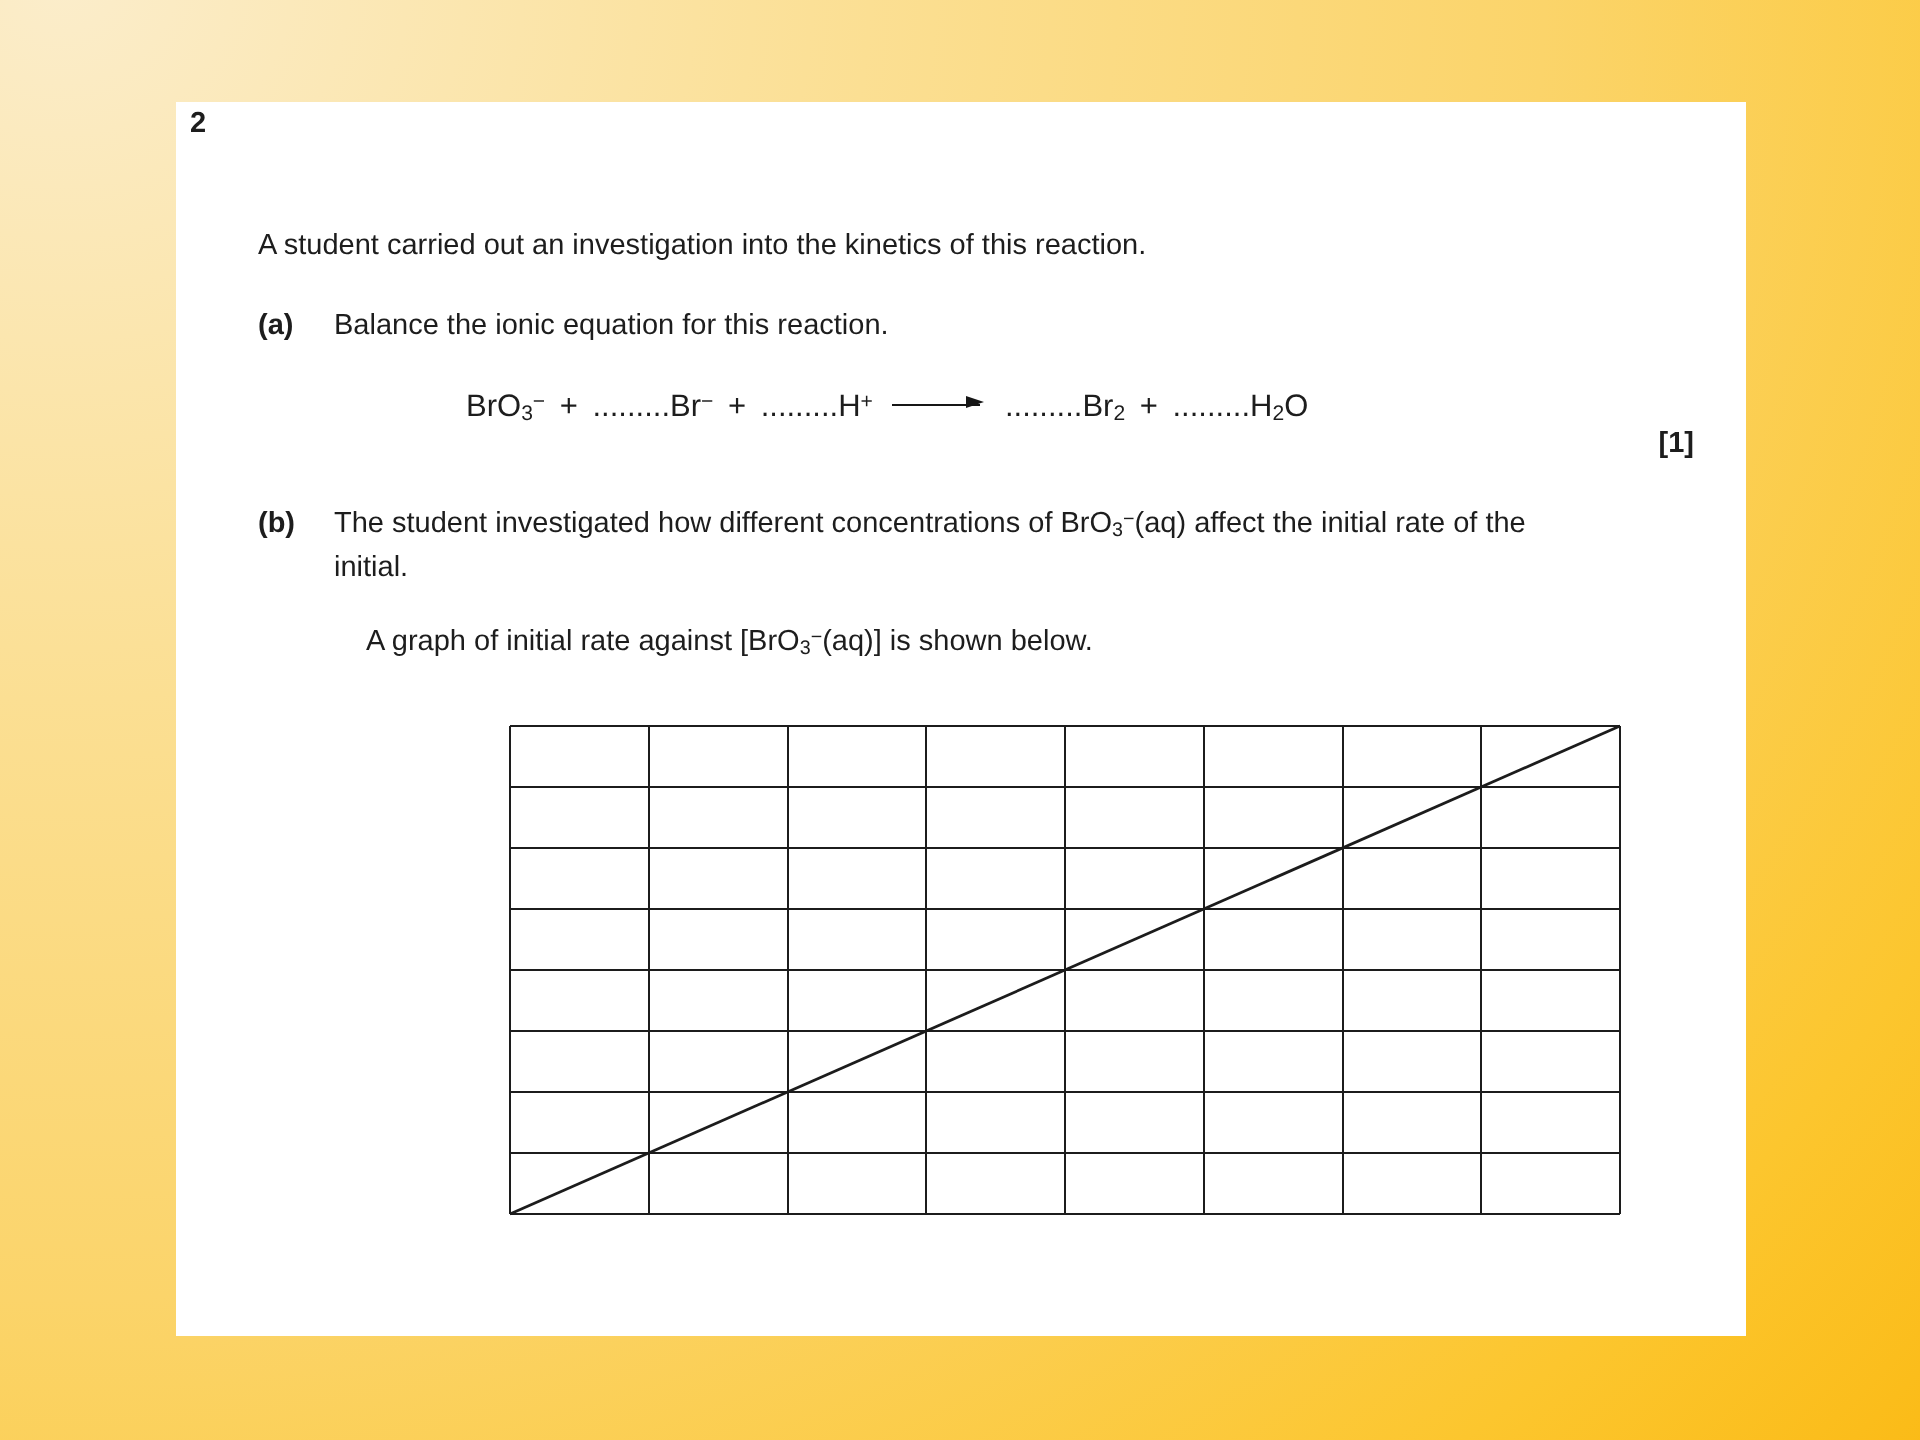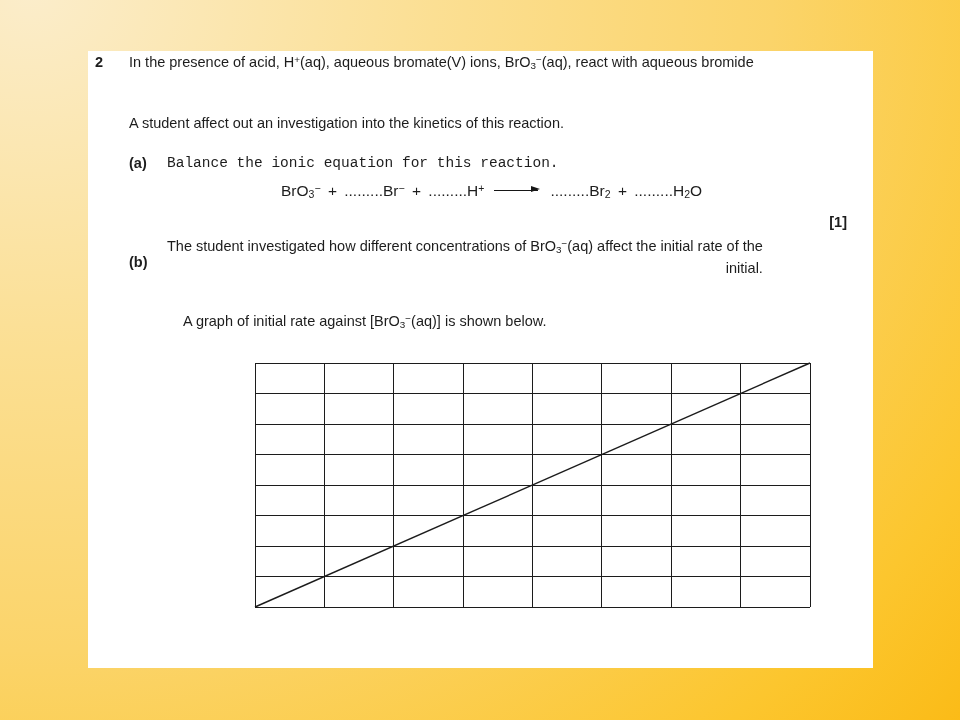--- a/index.html
+++ b/index.html
@@ -34,36 +34,35 @@
 </style>
 </head>
 <body>
 
 <div class="screen">
   <div class="page">
 
     <div class="abs b" style="left:7px;top:0;">2</div>
 
     <div class="abs" style="left:41px;top:0;">
-      <div>In the presence of acid, H<sup>+</sup>(aq), aqueous bromate(V) ions, BrO<sub>3</sub><sup>−</sup>(aq), react with aqueous bromide</div>
     </div>
 
-    <div class="abs" style="left:41px;top:61px;">A student affect out an investigation into the kinetics of this reaction.</div>
+    <div class="abs" style="left:41px;top:61px;">A student carried out an investigation into the kinetics of this reaction.</div>
 
     <div class="abs b" style="left:41px;top:101px;">(a)</div>
-    <div class="abs" style="left:79px;top:101px;font-family:Liberation Mono, monospace;">Balance the ionic equation for this reaction.</div>
+    <div class="abs" style="left:79px;top:101px;">Balance the ionic equation for this reaction.</div>
 
-    <div class="abs eq" style="left:145px;top:128px;margin-left:48px;">
+    <div class="abs eq" style="left:145px;top:141px;">
       <span>BrO<sub>3</sub><sup>−</sup>  +  .........Br<sup>−</sup>  +  .........H<sup>+</sup></span><span class="eq-arrow"></span><span>.........Br<sub>2</sub> +  .........H<sub>2</sub>O</span>
     </div>
 
     <div class="abs b" style="right:26px;top:160px;">[1]</div>
 
     <div class="abs b" style="left:41px;top:200px;">(b)</div>
-    <div class="abs" style="left:79px;top:184px;text-align:right;">
+    <div class="abs" style="left:79px;top:200px;">
       <div>The student investigated how different concentrations of BrO<sub>3</sub><sup>−</sup>(aq) affect the initial rate of the</div>
       <div>initial.</div>
     </div>
 
     <div class="abs" style="left:95px;top:259px;">A graph of initial rate against [BrO<sub>3</sub><sup>−</sup>(aq)] is shown below.</div>
 
     <div class="graph">
       <svg class="plot" viewBox="0 0 555 244">
           <line class="grid" x1="0.00" y1="0" x2="0.00" y2="244"></line>
           <line class="grid" x1="69.38" y1="0" x2="69.38" y2="244"></line>

